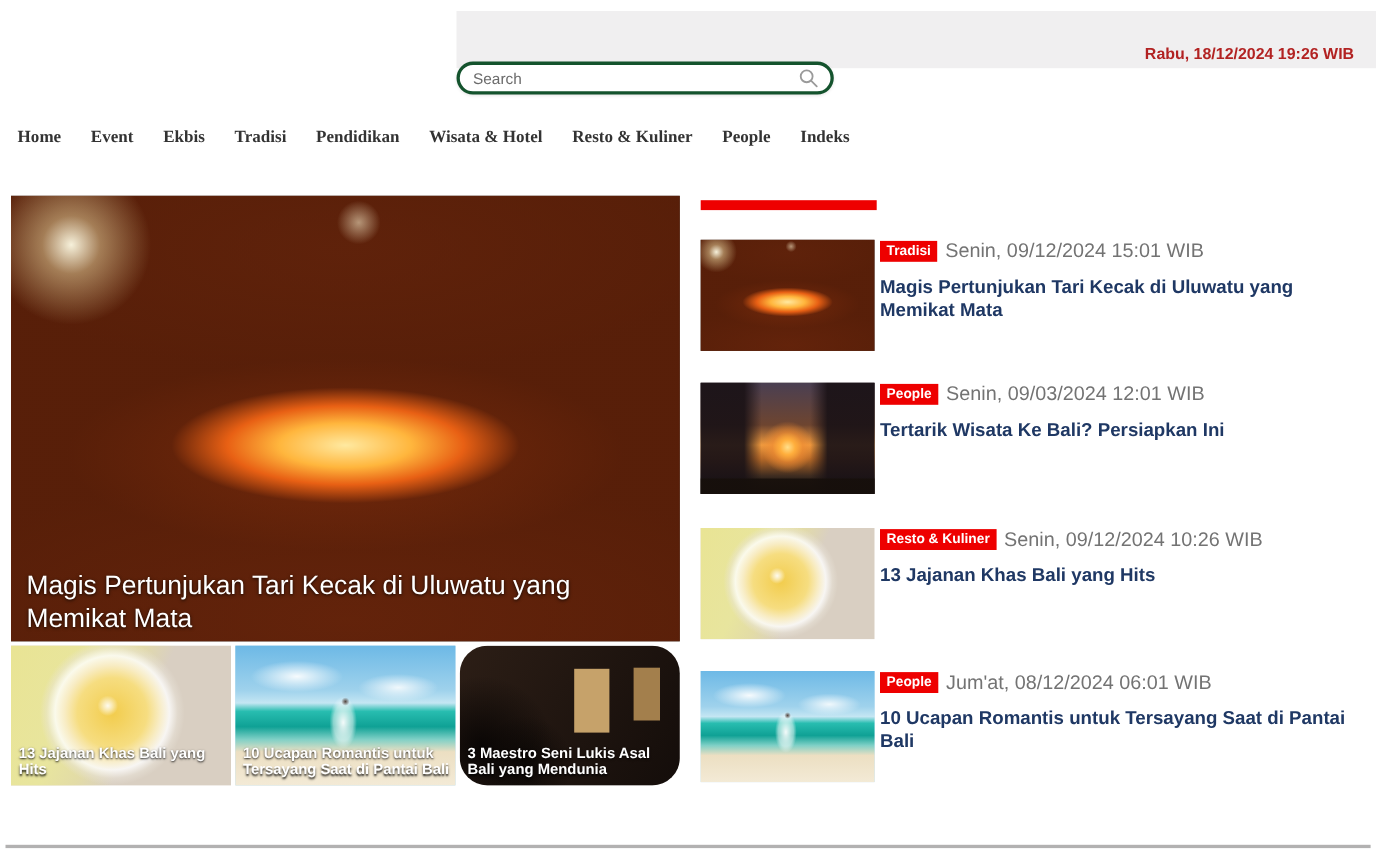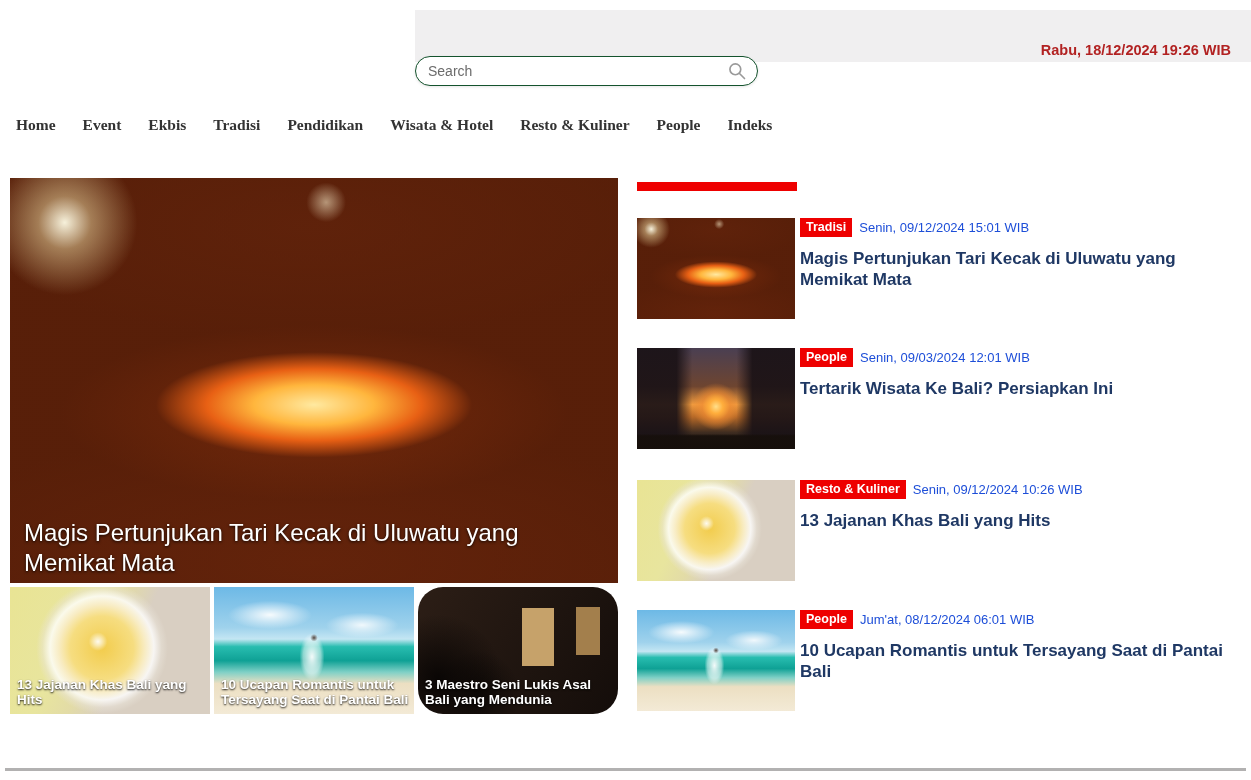--- a/index.html
+++ b/index.html
@@ -15,21 +15,21 @@
 
   .logo-block { position:absolute; left:16px; top:24px; width:270px; cursor:pointer; }
   .logo-text { font-size:54px; font-weight:bold; font-style:italic; letter-spacing:-3px;
                line-height:1; font-family:"DejaVu Sans",sans-serif;
                background:linear-gradient(180deg,#f9a826 0%,#f07c00 60%,#e85d04 100%);
                -webkit-background-clip:text; background-clip:text; color:transparent; }
   .logo-tagline { text-align:right; font-size:13px; font-weight:bold; color:#ef7d00;
                   margin-top:-4px; padding-right:2px; }
 
   .searchbox { position:absolute; left:415px; top:56px; width:343px; height:30px;
-               background:#fff; border:1px solid #14532d; border-radius:16px;
+               background:#fff; border:3px solid #14532d; border-radius:16px;
                box-shadow:0 1px 3px rgba(0,0,0,0.10); display:flex; align-items:center;
                padding:0 10px 0 12px; }
   .searchbox input { flex:1; border:none; outline:none; font-size:14px; color:#333;
                      font-family:"Liberation Sans",sans-serif; background:transparent; }
   .searchbox input::placeholder { color:#6b6b6b; }
   .search-icon { width:20px; height:20px; flex:0 0 auto; cursor:pointer; }
 
   .nav { position:absolute; left:16px; top:116px; display:flex; gap:27px; }
   .nav-item { font-size:15.5px; font-weight:bold; color:#333333; cursor:pointer; white-space:nowrap;font-family:Liberation Serif, serif; }
 
@@ -49,21 +49,21 @@
   .rightcol { position:absolute; left:637px; top:178px; width:608px; }
   .picks-heading { font-size:18px; font-weight:bold; color:#111; letter-spacing:0.2px; }
   .picks-bar { width:160px; height:9px; background:#ee0000; margin-top:4px; }
   .article { position:absolute; left:0; width:608px; height:104px; }
   .a1 { top:40px; } .a2 { top:170px; } .a3 { top:302px; } .a4 { top:432px; }
   .article .photo { position:absolute; left:0; top:0; width:158px; height:101px; cursor:pointer; }
   .article .atext { position:absolute; left:163px; top:0; width:445px; }
   .meta-line { display:flex; align-items:center; gap:7px; }
   .badge { background:#ee0000; color:#fff; font-size:12.5px; font-weight:bold;
            padding:2px 6px 3px 6px; cursor:pointer; white-space:nowrap; }
-  .a-date { font-size:13px; color:#1d4ed8; }
+  .a-date { font-size:18px; color:#737373; }
   .a-title { margin-top:11px; font-size:17px; font-weight:bold; color:#1f3864;
              line-height:1.25; cursor:pointer; }
 
   .bottom-divider { position:absolute; left:5px; top:768px; width:1241px; height:3px;
                     background:#b2b1b1; }
 
   
   .ph { background-repeat:no-repeat; background-size:cover; }
   .ph-kecak {
     background-color:#0c0906;

